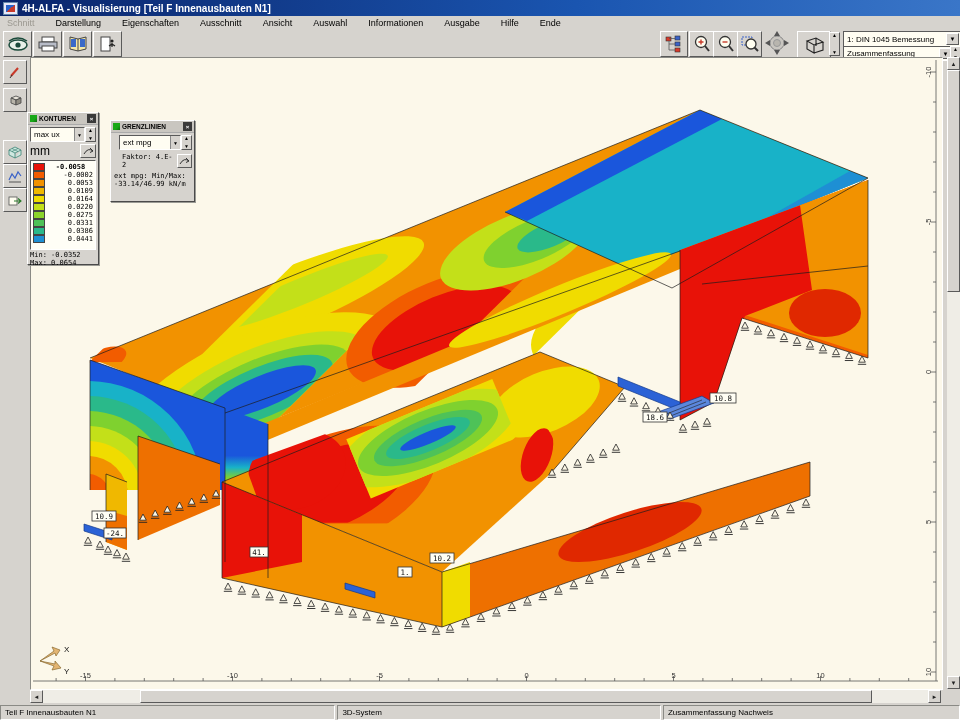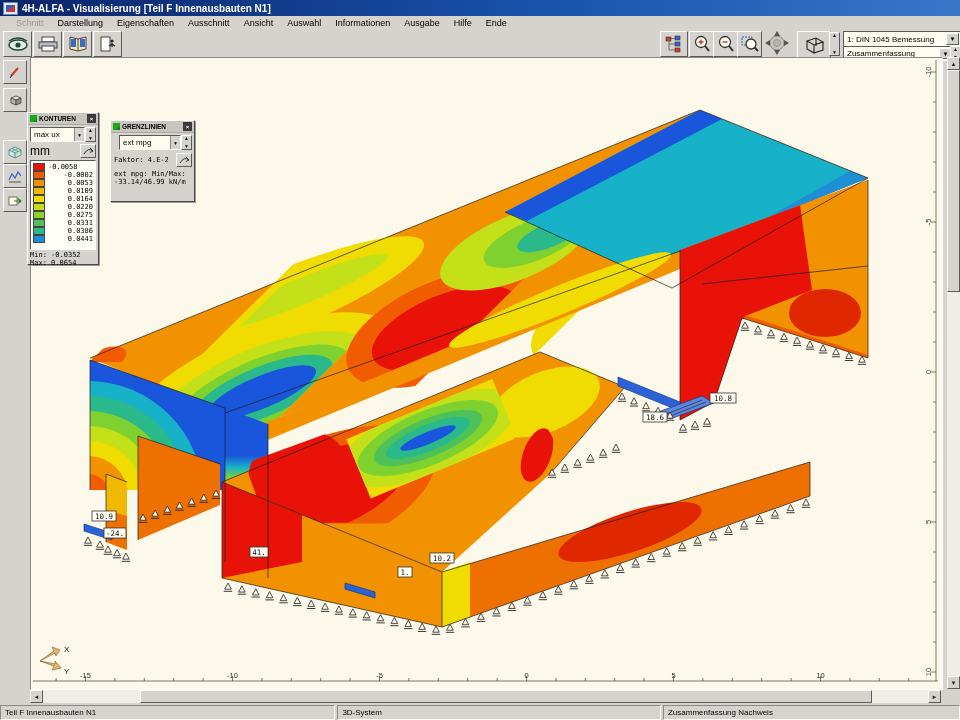--- a/index.html
+++ b/index.html
@@ -5,21 +5,21 @@
   html,body{margin:0;padding:0;}
   body{width:960px;height:720px;position:relative;overflow:hidden;
        font-family:"Liberation Sans",sans-serif;background:#d6d3ce;
        -webkit-font-smoothing:none;}
   .titlebar{position:absolute;left:0;top:0;right:0;height:16px;
     background:linear-gradient(90deg,#0a246a,#1a55b0 60%,#3a76c8);
     color:#fff;font-size:10px;font-weight:bold;display:flex;align-items:center;gap:4px;padding-left:3px;}
   .appicon{width:13px;height:11px;background:#e8e8f8;border:1px solid #6688aa;display:inline-block;position:relative;}
   .appicon::after{content:"";position:absolute;inset:2px;background:linear-gradient(135deg,#2a62c8 50%,#c83a2a 50%);}
   .menubar{position:absolute;left:0;top:16px;right:0;height:14px;background:#d6d3ce;
-    display:flex;align-items:center;font-size:9px;gap:0;border-bottom:1px solid #c0bdb6;padding-left:9px;}
+    display:flex;align-items:center;font-size:9px;gap:7px;border-bottom:1px solid #c0bdb6;}
   .menuitem{padding:1px 7px;color:#000;}
   .menuitem.disabled{color:#9b9890;}
   .toolbar{position:absolute;left:0;top:30px;right:0;height:27px;background:#d6d3ce;}
   .tbtn{position:absolute;border:1px solid;border-color:#fff #5a5a5a #5a5a5a #fff;background:#d6d3ce;
     display:flex;align-items:center;justify-content:center;}
   .combo{position:absolute;background:#fffdf2;border:1px solid;border-color:#5a5a5a #fff #fff #5a5a5a;
     font-size:8px;display:flex;align-items:center;padding-left:3px;overflow:hidden;white-space:nowrap;}
   .combo .arrowbtn{position:absolute;right:1px;top:1px;bottom:1px;width:11px;background:#d6d3ce;
     border:1px solid;border-color:#fff #5a5a5a #5a5a5a #fff;display:flex;align-items:center;justify-content:center;font-size:6px;}
   .spin{position:absolute;width:9px;background:#d6d3ce;border:1px solid;border-color:#fff #5a5a5a #5a5a5a #fff;
@@ -519,21 +519,21 @@
     <span style="font-size:12px">mm</span>
     <span class="iconbtn">
       <svg width="11" height="8">
           <path d="M1,7 Q5,0 10,4 M10,4 L7,1 M10,4 L7,5.5" fill="none" stroke="#333" stroke-width="1"></path>
         </svg>
     </span>
   </div>
   <div class="legendbox" style="margin:2px 2px 0 2px;height:84px" id="legendbox">
       <div class="lrow">
         <span class="lsw" style="background: rgb(232, 18, 8);"></span>
-        <span style="flex: 1 1 0%; text-align: left;">-0.0058</span>
+        <span style="flex: 1 1 0%; text-align: center; font-weight: bold;">-0.0058</span>
       </div>
       <div class="lrow">
         <span class="lsw" style="background: rgb(242, 92, 0);"></span>
         <span style="flex: 1 1 0%; text-align: right;">-0.0002</span>
       </div>
       <div class="lrow">
         <span class="lsw" style="background: rgb(242, 146, 0);"></span>
         <span style="flex: 1 1 0%; text-align: right;">0.0053</span>
       </div>
       <div class="lrow">
@@ -578,21 +578,21 @@
   <div style="display:flex;margin:2px 2px 0 8px">
     <div class="pcombo" style="flex:1">
       <span>ext mpg</span>
       <span style="margin-left:auto;width:9px;background:#d6d3ce;border-left:1px solid #888;font-size:5px;display:flex;align-items:center;justify-content:center;height:100%">▼</span>
     </div>
     <div class="spin" style="position:relative;height:13px">
         <span>▲</span>
         <span>▼</span>
       </div>
   </div>
-  <div style="display:flex;align-items:center;justify-content:space-between;margin:3px 2px 0 0">
+  <div style="display:flex;align-items:center;justify-content:space-between;margin:3px 2px 0 8px">
     <span class="ptext">Faktor: 4.E-2</span>
     <span class="iconbtn">
       <svg width="11" height="8">
           <path d="M1,7 Q5,0 10,4 M10,4 L7,1 M10,4 L7,5.5" fill="none" stroke="#333" stroke-width="1"></path>
         </svg>
     </span>
   </div>
   <div class="ptext" style="margin-top:3px">ext mpg: Min/Max:</div>
   <div class="ptext">-33.14/46.99 kN/m</div>
 </div>

